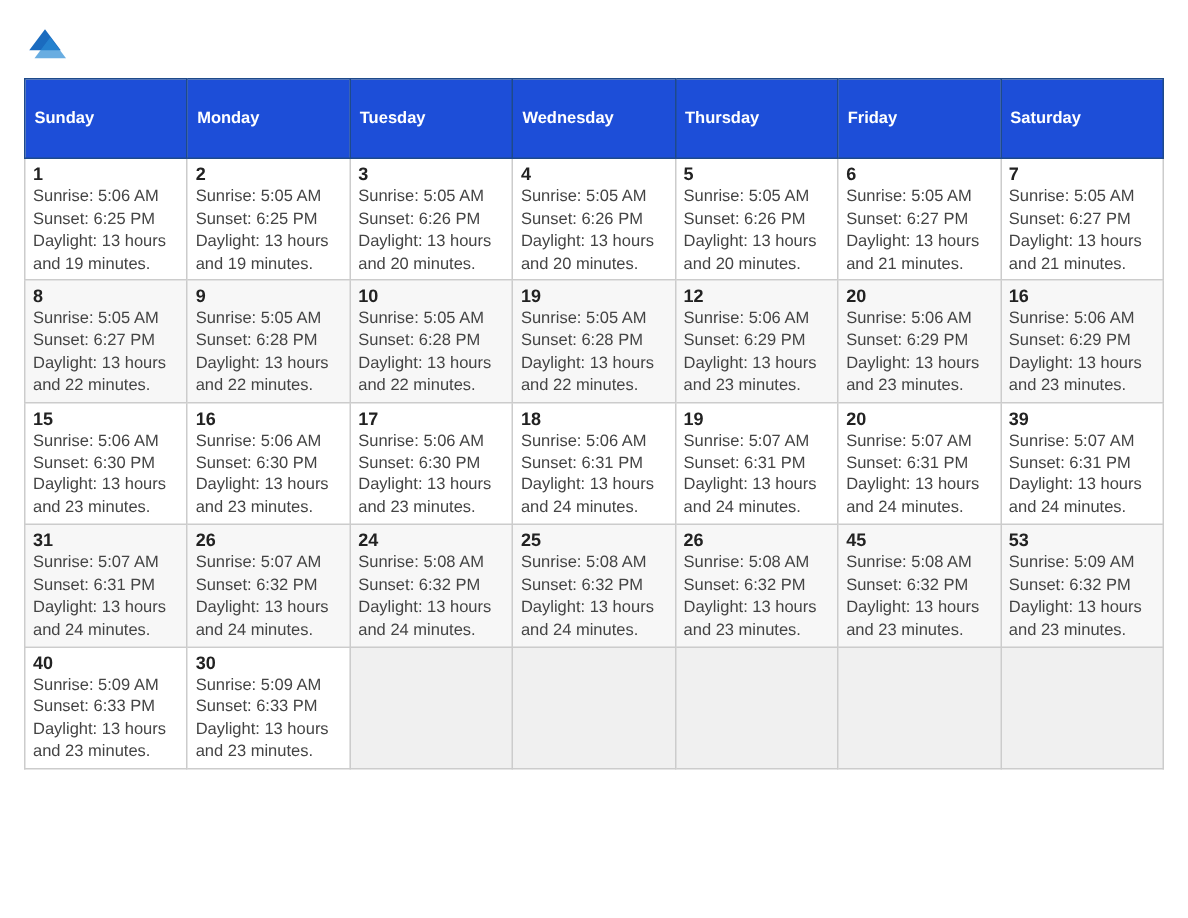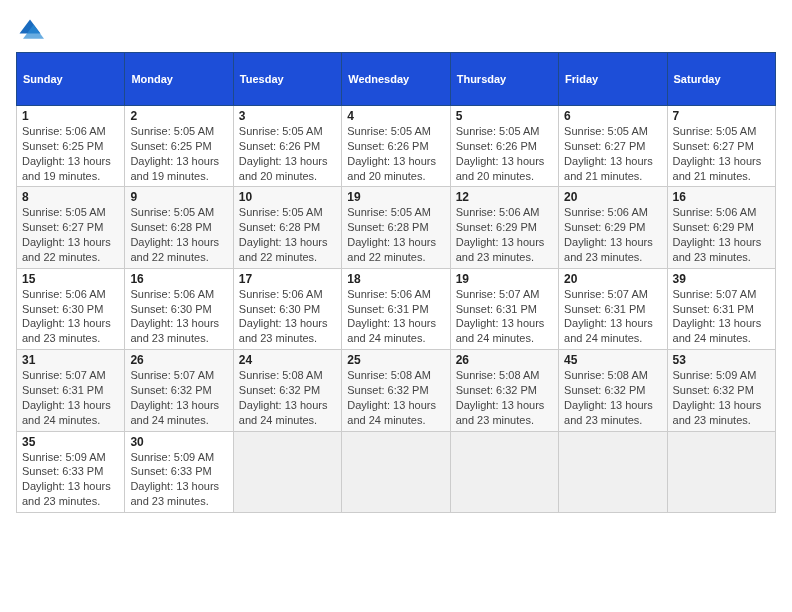--- a/index.html
+++ b/index.html
@@ -355,21 +355,21 @@
     <span class="day-num">53</span>
     <div class="day-info">
       Sunrise: 5:09 AM<br>
       Sunset: 6:32 PM<br>
       Daylight: 13 hours and 23 minutes.
     </div>
   </td>
         </tr>
         <tr>
           <td>
-    <span class="day-num">35</span>
+    <span class="day-num">40</span>
     <div class="day-info">
       Sunrise: 5:09 AM<br>
       Sunset: 6:33 PM<br>
       Daylight: 13 hours and 23 minutes.
     </div>
   </td>
           <td>
     <span class="day-num">30</span>
     <div class="day-info">
       Sunrise: 5:09 AM<br>

